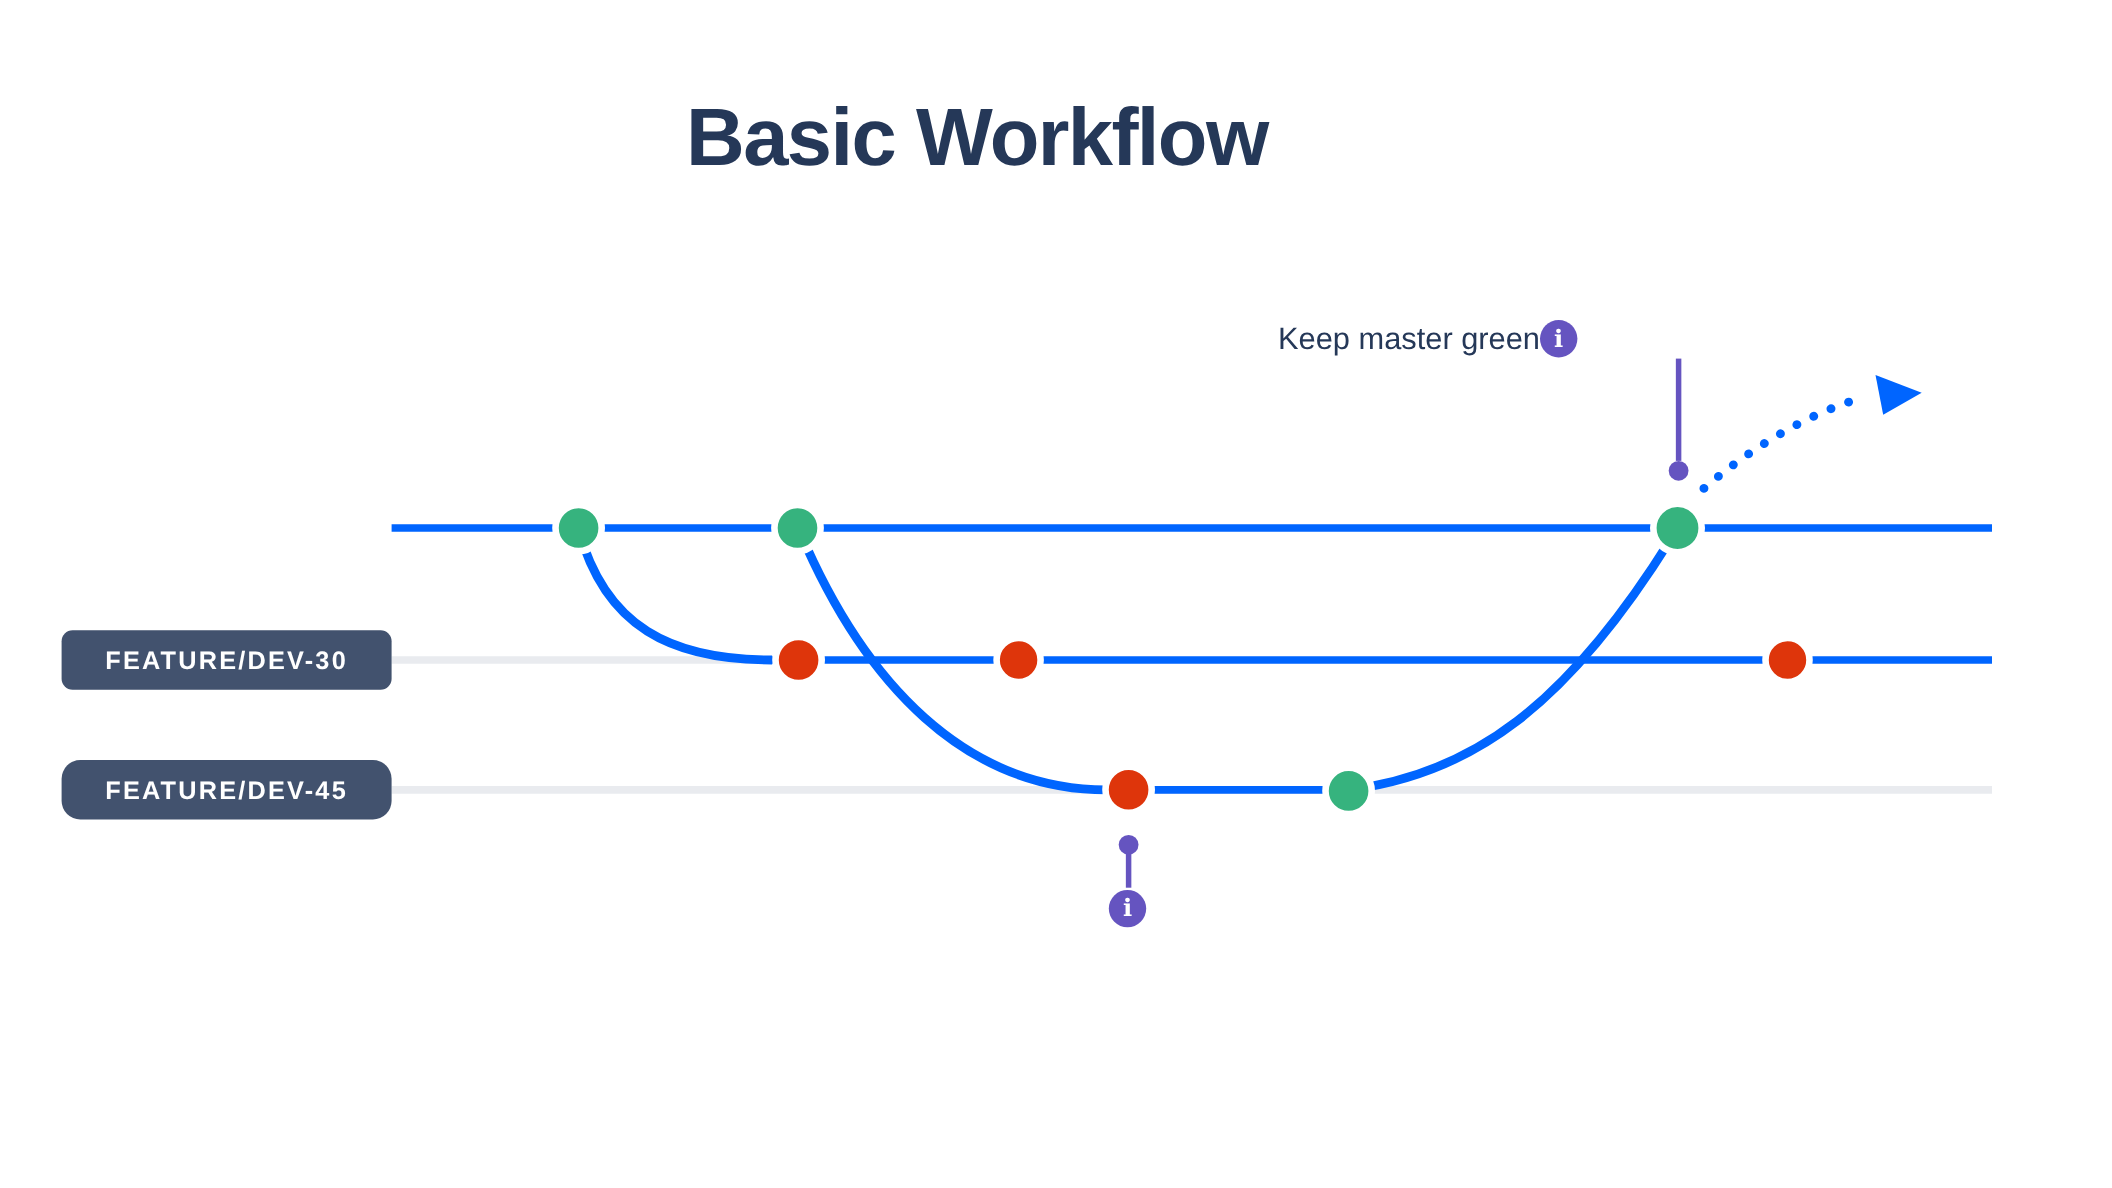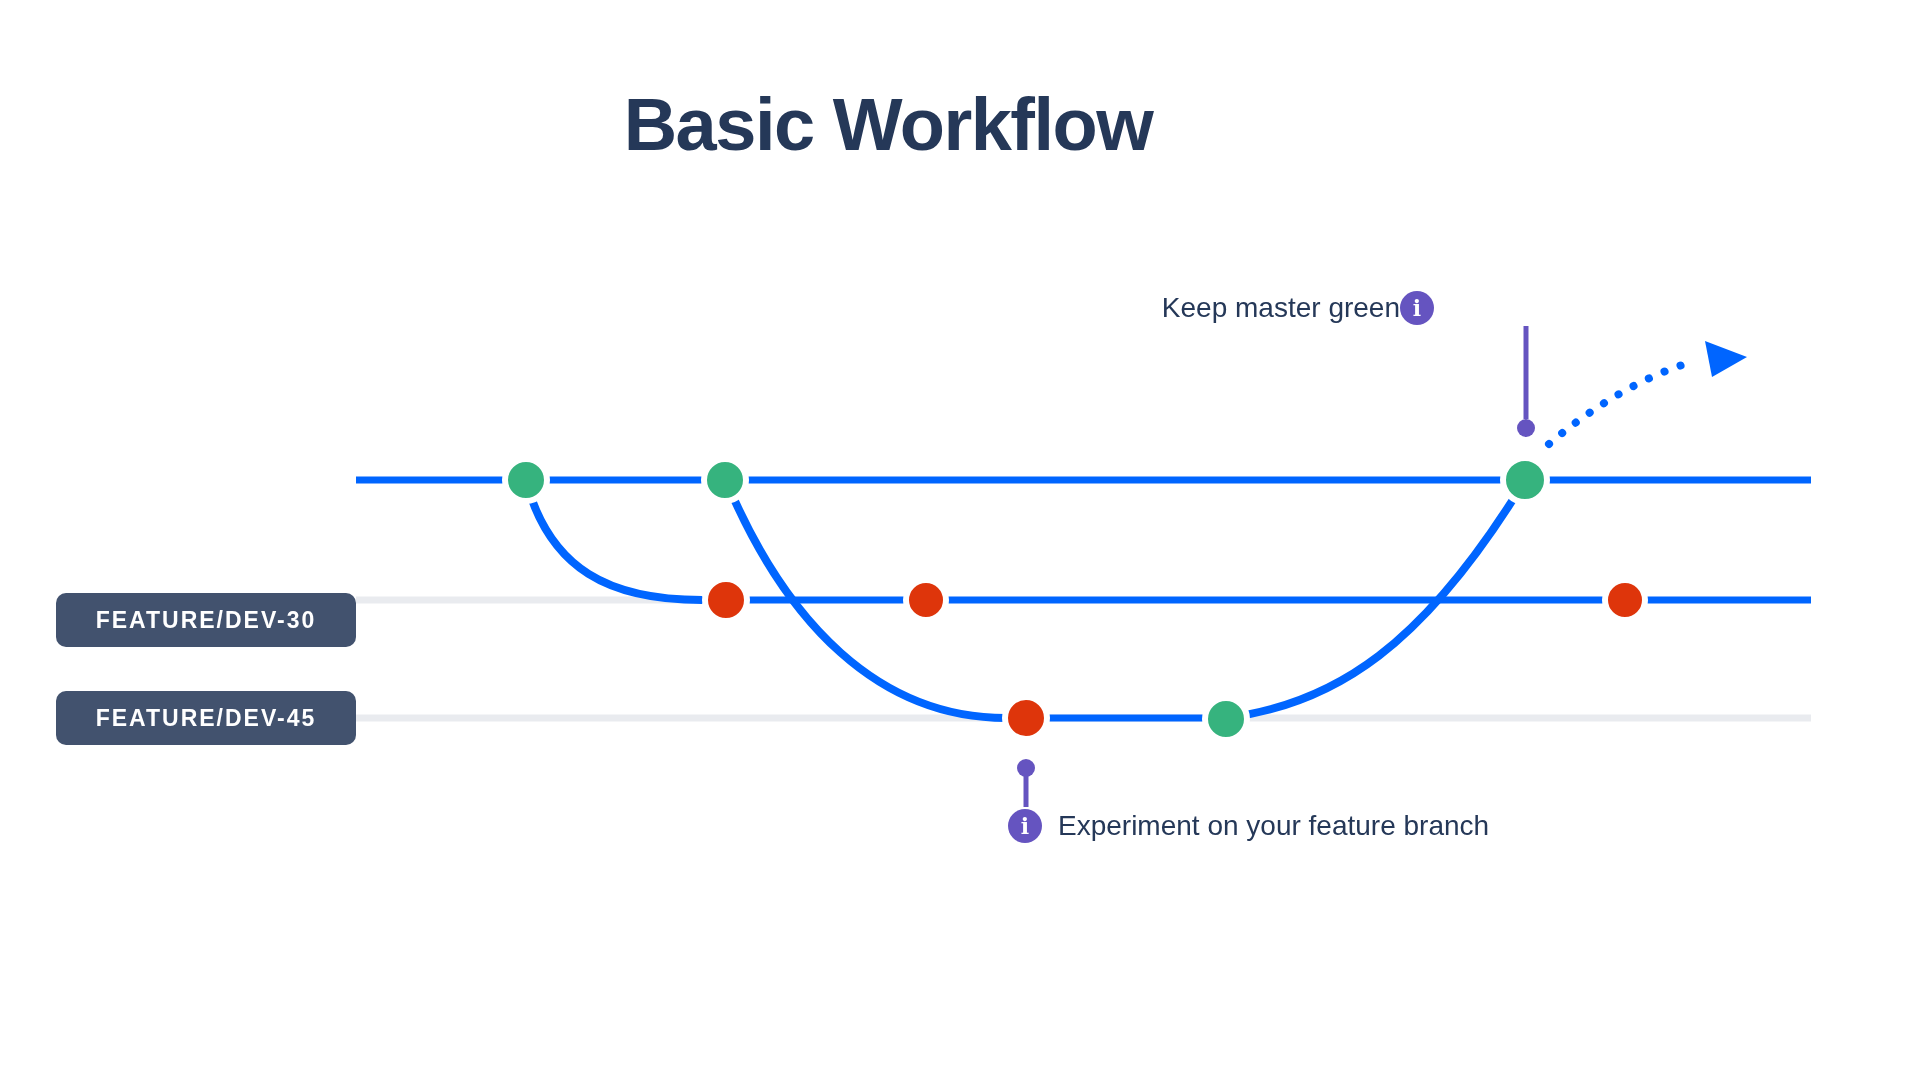--- a/index.html
+++ b/index.html
@@ -40,22 +40,22 @@
     border-radius: 10px;
     display: flex;
     align-items: center;
     justify-content: center;
     color: #ffffff;
     font-weight: bold;
     font-size: 23px;
     white-space: nowrap;
   }
   #badge-master   { top: 453px; background: var(--badge-blue, #0052CC); letter-spacing: 4px; }
-  #badge-dev30    { top: 573px; background: var(--badge-slate, #42526E); letter-spacing: 2px; margin-top: 20px; }
-  #badge-dev45    { top: 691px; background: var(--badge-slate, #42526E); letter-spacing: 2px; }
+  #badge-dev30    { top: 573px; background: var(--badge-slate, #42526E); letter-spacing: 2px; }
+  #badge-dev45    { top: 691px; background: var(--badge-slate, #42526E); letter-spacing: 2px; border-radius: 17px; }
 
   .annot {
     position: absolute;
     display: flex;
     align-items: center;
     color: var(--text-navy, #253858);
     font-size: 28px;
     white-space: nowrap;
   }
   #annot-master  { top: 291px; right: 377px; }
@@ -137,16 +137,15 @@
 
   <div class="badge" id="badge-dev30">FEATURE/DEV-30</div>
   <div class="badge" id="badge-dev45">FEATURE/DEV-45</div>
 
   <div class="annot" id="annot-master">
     <span>Keep master green</span>
     <span class="info-icon">i</span>
   </div>
   <div class="annot" id="annot-feature">
     <span class="info-icon">i</span>
-    <span>Experiment on your feature branch</span>
   </div>
 
 </div>
 
 </body></html>

